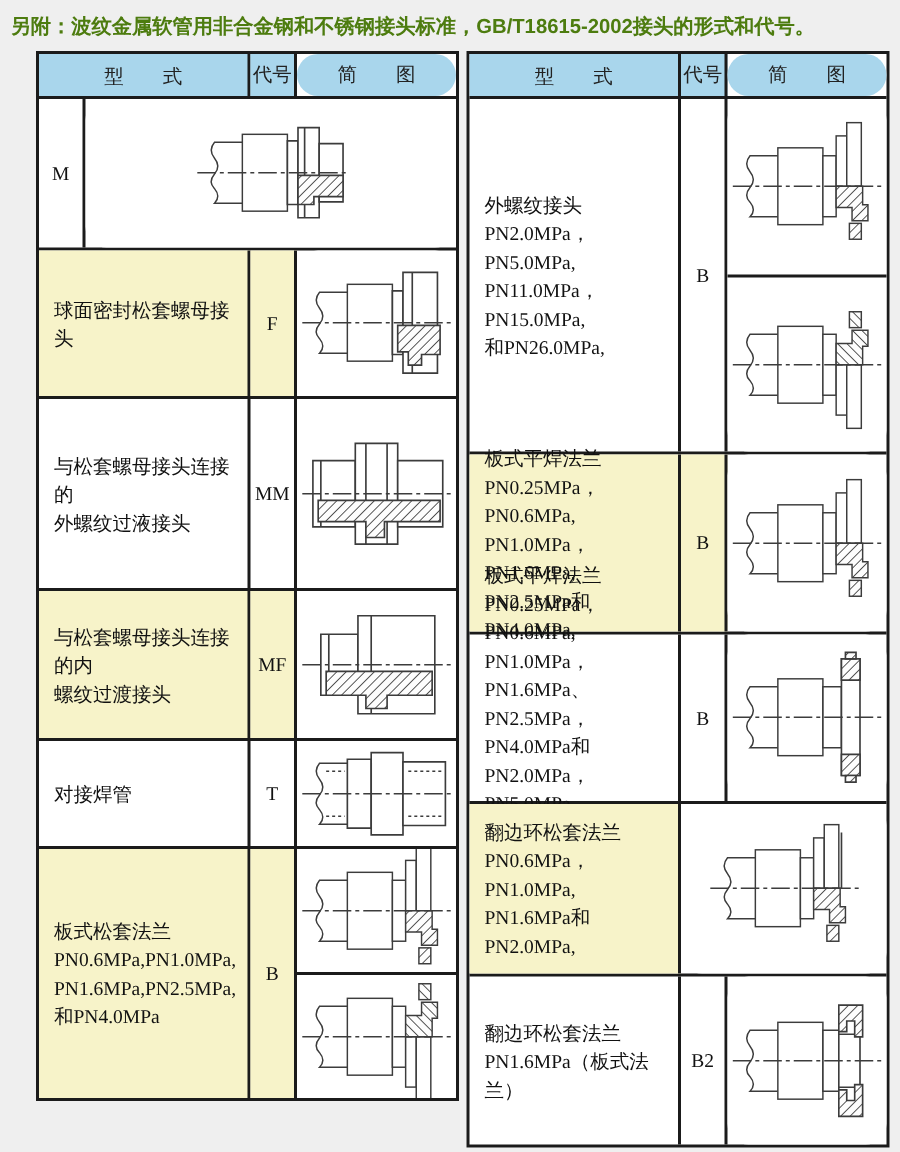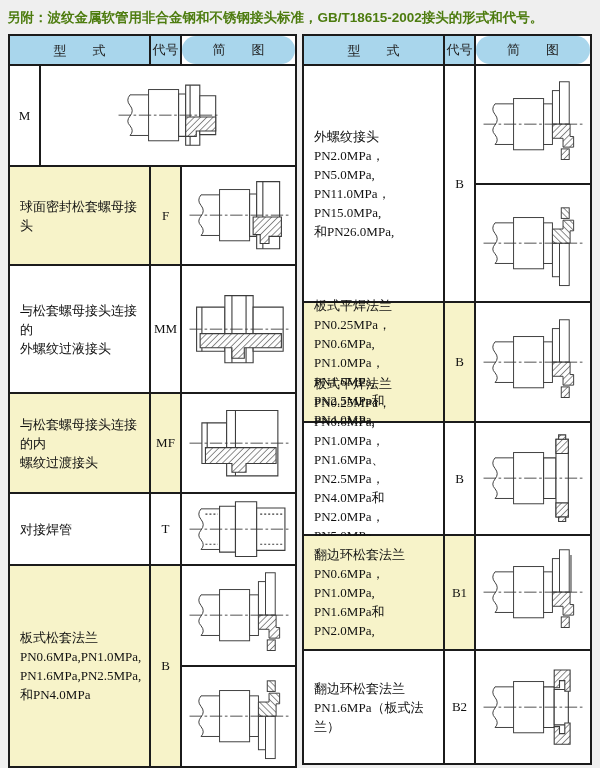--- a/index.html
+++ b/index.html
@@ -10,21 +10,21 @@
     --table-bg:#ffffff;
   }
   *{margin:0;padding:0;box-sizing:border-box;}
   html,body{width:600px;height:768px;background:var(--page-bg);overflow:hidden;}
   body{font-family:"Liberation Serif",serif;color:#111;}
   .title{
     font-family:"Liberation Sans",sans-serif;
     font-weight:bold;font-size:13.5px;line-height:19px;
     padding:8px 6px 7px 7px;color:#4d7c0f;white-space:nowrap;
   }
-  .tables{display:flex;gap:5px;padding:0 8px;align-items:flex-start;}
+  .tables{display:flex;gap:5px;padding:0 8px;align-items:flex-start;margin-left:16px;}
   .tbl{border:2px solid var(--border);background:var(--table-bg);}
   .tbl-l{width:289px;}
   .tbl-r{width:290px;}
   .tr{display:flex;align-items:stretch;}
   .tr:not(:last-child){border-bottom:2px solid var(--border);}
   .cell{min-width:0;}
   .c-type{
     width:141px;border-right:2px solid var(--border);
     padding:4px 3px 4px 10px;font-size:13px;line-height:19px;
     display:flex;align-items:center;white-space:pre-line;
@@ -182,21 +182,21 @@
                 <line x1="22" y1="67" x2="36" y2="67" stroke-dasharray="2 2"></line>
                 <line x1="84" y1="33" x2="110" y2="33" stroke-dasharray="2 2"></line>
                 <line x1="84" y1="67" x2="110" y2="67" stroke-dasharray="2 2"></line>
               </g>
               <use href="#sym-cl"></use>
             </svg>
           </div>
         </div>
       </div>
 
-      <div class="tr" style="height:200px">
+      <div class="tr" style="height:166px">
         <div class="cell c-type hl">板式松套法兰
 PN0.6MPa,PN1.0MPa,
 PN1.6MPa,PN2.5MPa,
 和PN4.0MPa</div>
         <div class="cell c-code hl">B</div>
         <div class="cell c-diag">
           <div class="sub">
             <svg class="dg" viewBox="0 0 120 100">
               <use href="#sym-hose"></use>
                 <use href="#sym-body"></use>
@@ -293,21 +293,20 @@
               <use href="#sym-cl"></use>
             </svg>
           </div>
         </div>
       </div>
 
       <div class="tr" style="height:115px">
         <div class="cell c-type hl">翻边环松套法兰
 PN0.6MPa，PN1.0MPa,
 PN1.6MPa和PN2.0MPa,</div>
-        <div class="cell c-code hl">B1</div>
         <div class="cell c-diag">
           <div class="sub">
             <svg class="dg" viewBox="0 0 120 100">
               <use href="#sym-hose"></use>
                 <use href="#sym-body"></use>
                 <use href="#sym-flg"></use>
               <line x1="103" y1="8" x2="103" y2="50" stroke="#3c3c3c" stroke-width="1.1"></line>
               <use href="#sym-cl"></use>
             </svg>
           </div>

